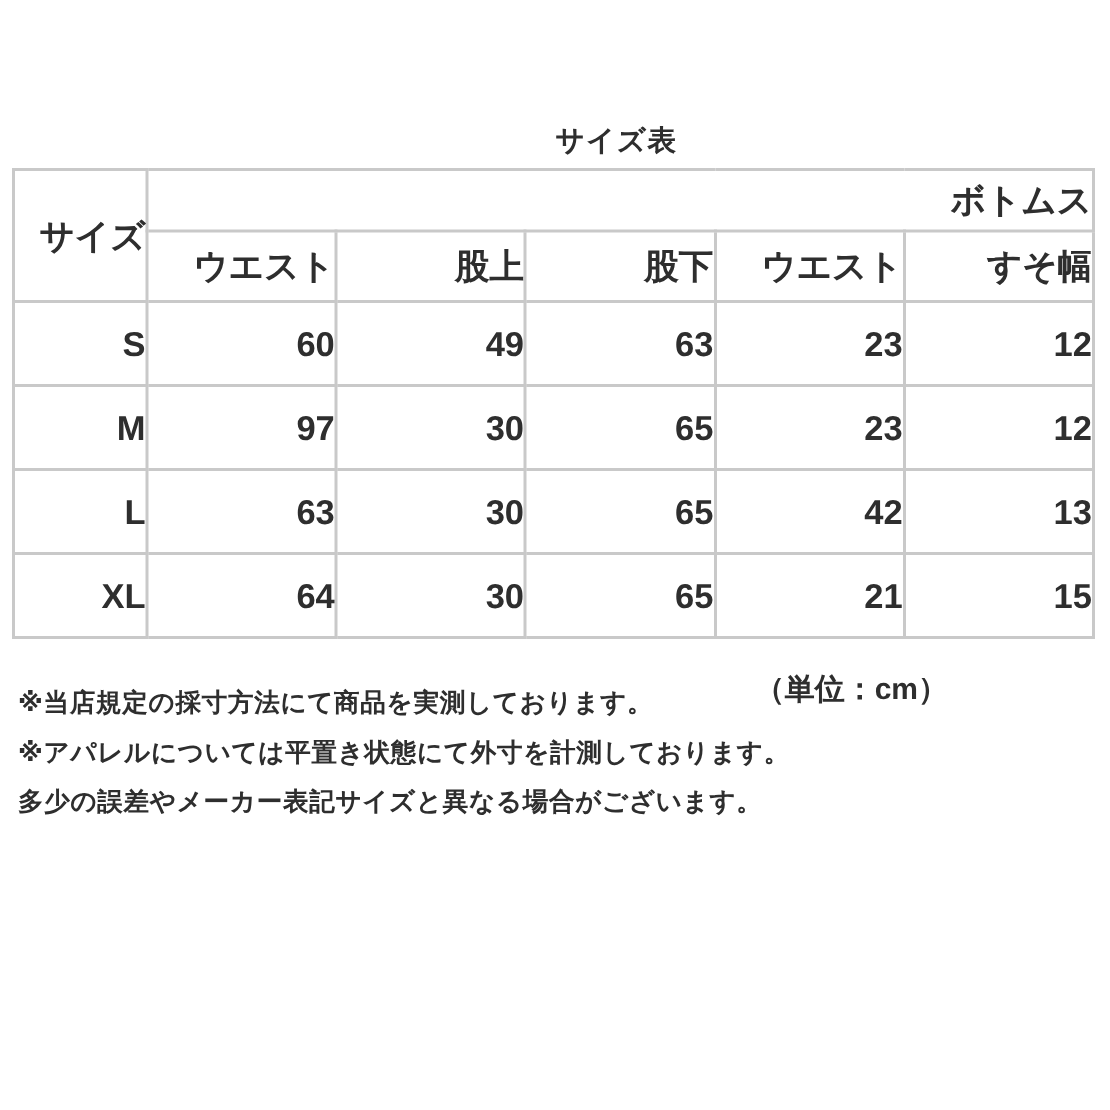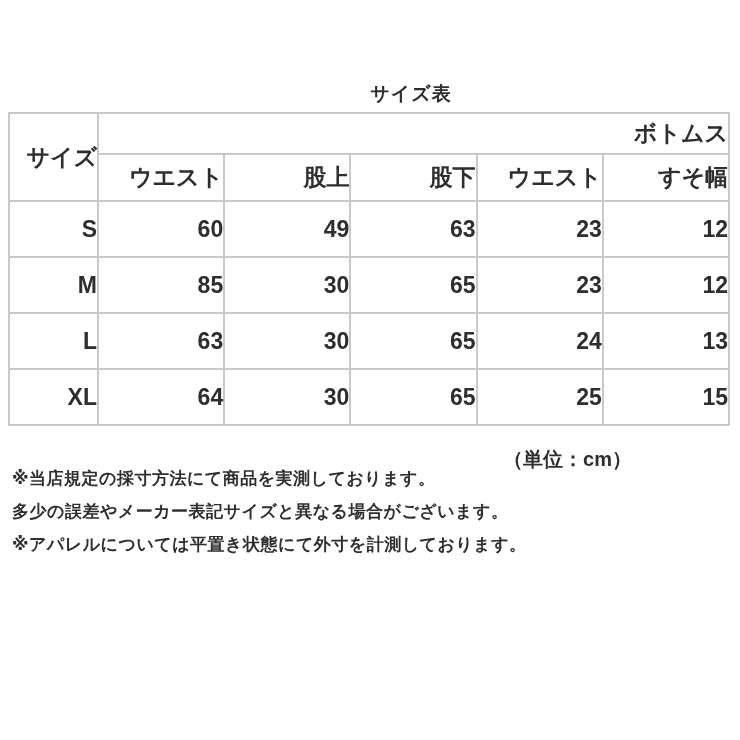--- a/index.html
+++ b/index.html
@@ -53,21 +53,21 @@
   tr.data-row     { height: 56px; }
   .unit {
     position: absolute;
     top: 446px;
     right: 8px;
     font-size: 20px;
     font-weight: bold;
   }
   .notes {
     position: absolute;
-    top: 462px;
+    top: 452px;
     left: 12px;
     width: 720px;
     font-size: 17px;
     font-weight: bold;
     line-height: 33px;
     letter-spacing: 0.5px;
   }
 </style>
 </head>
 <body>
@@ -101,46 +101,46 @@
       <tr class="data-row">
         <td>S</td>
         <td>60</td>
         <td>49</td>
         <td>63</td>
         <td>23</td>
         <td>12</td>
       </tr>
       <tr class="data-row">
         <td>M</td>
-        <td>85</td>
+        <td>97</td>
         <td>30</td>
         <td>65</td>
         <td>23</td>
         <td>12</td>
       </tr>
       <tr class="data-row">
         <td>L</td>
         <td>63</td>
         <td>30</td>
         <td>65</td>
-        <td>24</td>
+        <td>42</td>
         <td>13</td>
       </tr>
       <tr class="data-row">
         <td>XL</td>
         <td>64</td>
         <td>30</td>
         <td>65</td>
-        <td>25</td>
+        <td>21</td>
         <td>15</td>
       </tr>
     </tbody>
   </table>
 
   <div class="unit">（単位：cm）</div>
 
   <div class="notes">
     <div>※当店規定の採寸方法にて商品を実測しております。</div>
+    <div>※アパレルについては平置き状態にて外寸を計測しております。</div>
     <div>多少の誤差やメーカー表記サイズと異なる場合がございます。</div>
-    <div>※アパレルについては平置き状態にて外寸を計測しております。</div>
   </div>
 
 </div>
 
 </body></html>

